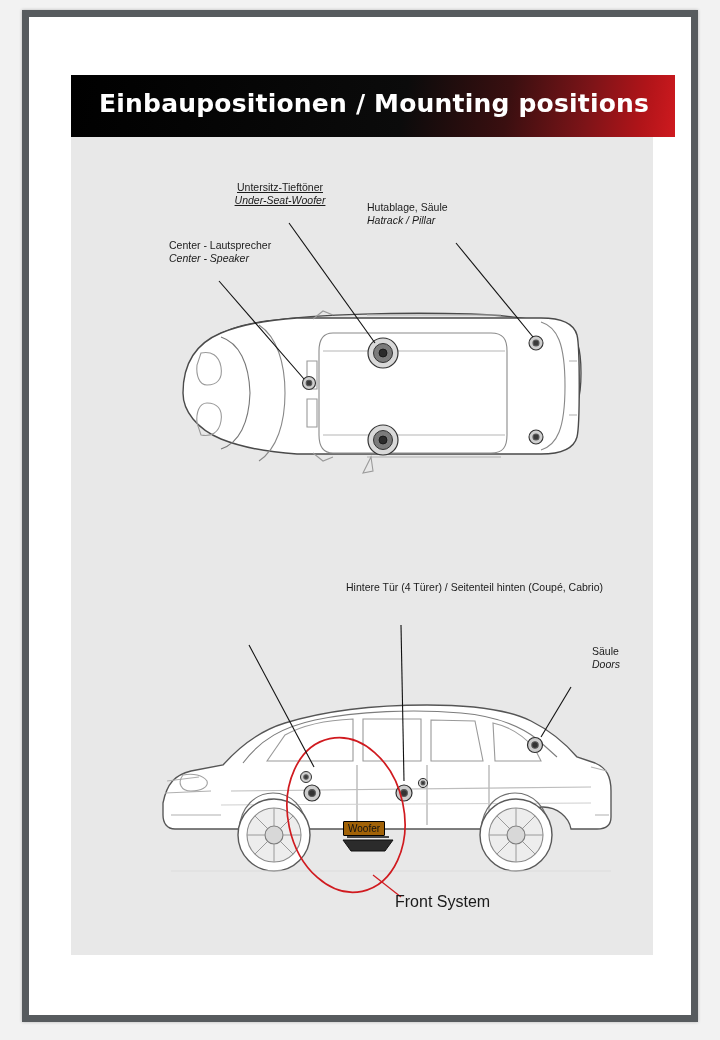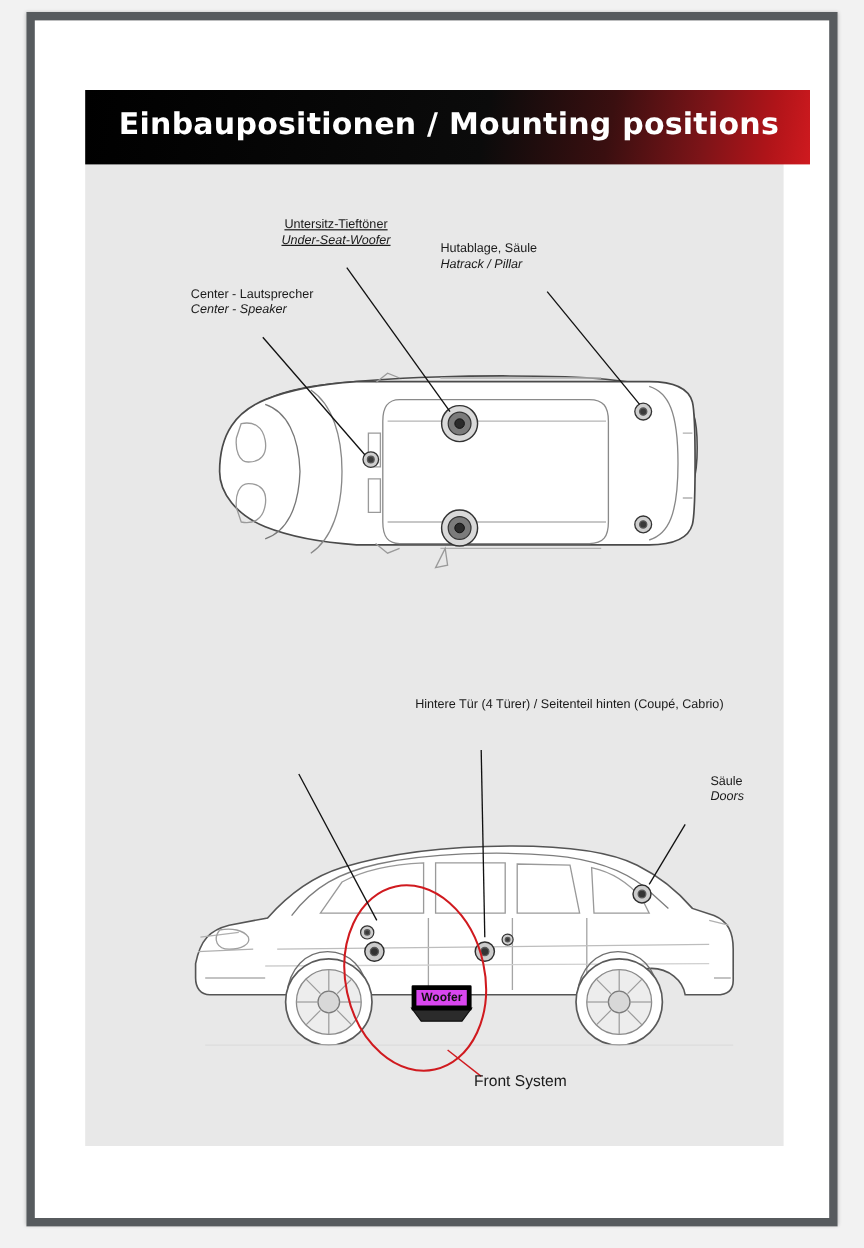--- a/index.html
+++ b/index.html
@@ -68,29 +68,28 @@
     position: absolute;
     left: 0; top: 0;
     width: 582px;
     height: 880px;
     pointer-events: none;
   }
   .woofer-box {
     position: absolute;
     font-size: 10px;
     color: #111;
-    background: #d946ef;
+    background: #a16207;
     padding: 1px 4px;
-    border: 4px solid #000000;
+    border: 1px solid #000000;
     border-radius: 1px;
-    font-weight: bold;
   }
   .single {
     position: absolute;
-    font-size: 13px;
+    font-size: 16px;
     color: #1a1a1a;
     white-space: nowrap;
   }
 </style>
 </head>
 <body>
 
 <div class="page-frame">
   <div class="sheet">
 
@@ -275,21 +274,21 @@
     <div class="lbl center-al" style="left:130px; top:106px; width:158px;">
       <span class="de">Untersitz-Tieftöner</span>
       <span class="en">Under-Seat-Woofer</span>
     </div>
 
     <div class="lbl" style="left:296px; top:126px;">
       <span class="de">Hutablage, Säule</span>
       <span class="en">Hatrack / Pillar</span>
     </div>
 
-    <div class="lbl" style="left:88px; top:164px;">
+    <div class="lbl" style="left:98px; top:164px;">
       <span class="de">Center - Lautsprecher</span>
       <span class="en">Center - Speaker</span>
     </div>
 
 
     <div class="lbl" style="left:262px; top:506px;margin-left:13px;">
       <span class="de">Hintere Tür (4 Türer)  / Seitenteil hinten (Coupé, Cabrio)</span>
     </div>
 
     <div class="lbl" style="left:496px; top:570px;margin-left:25px;">

